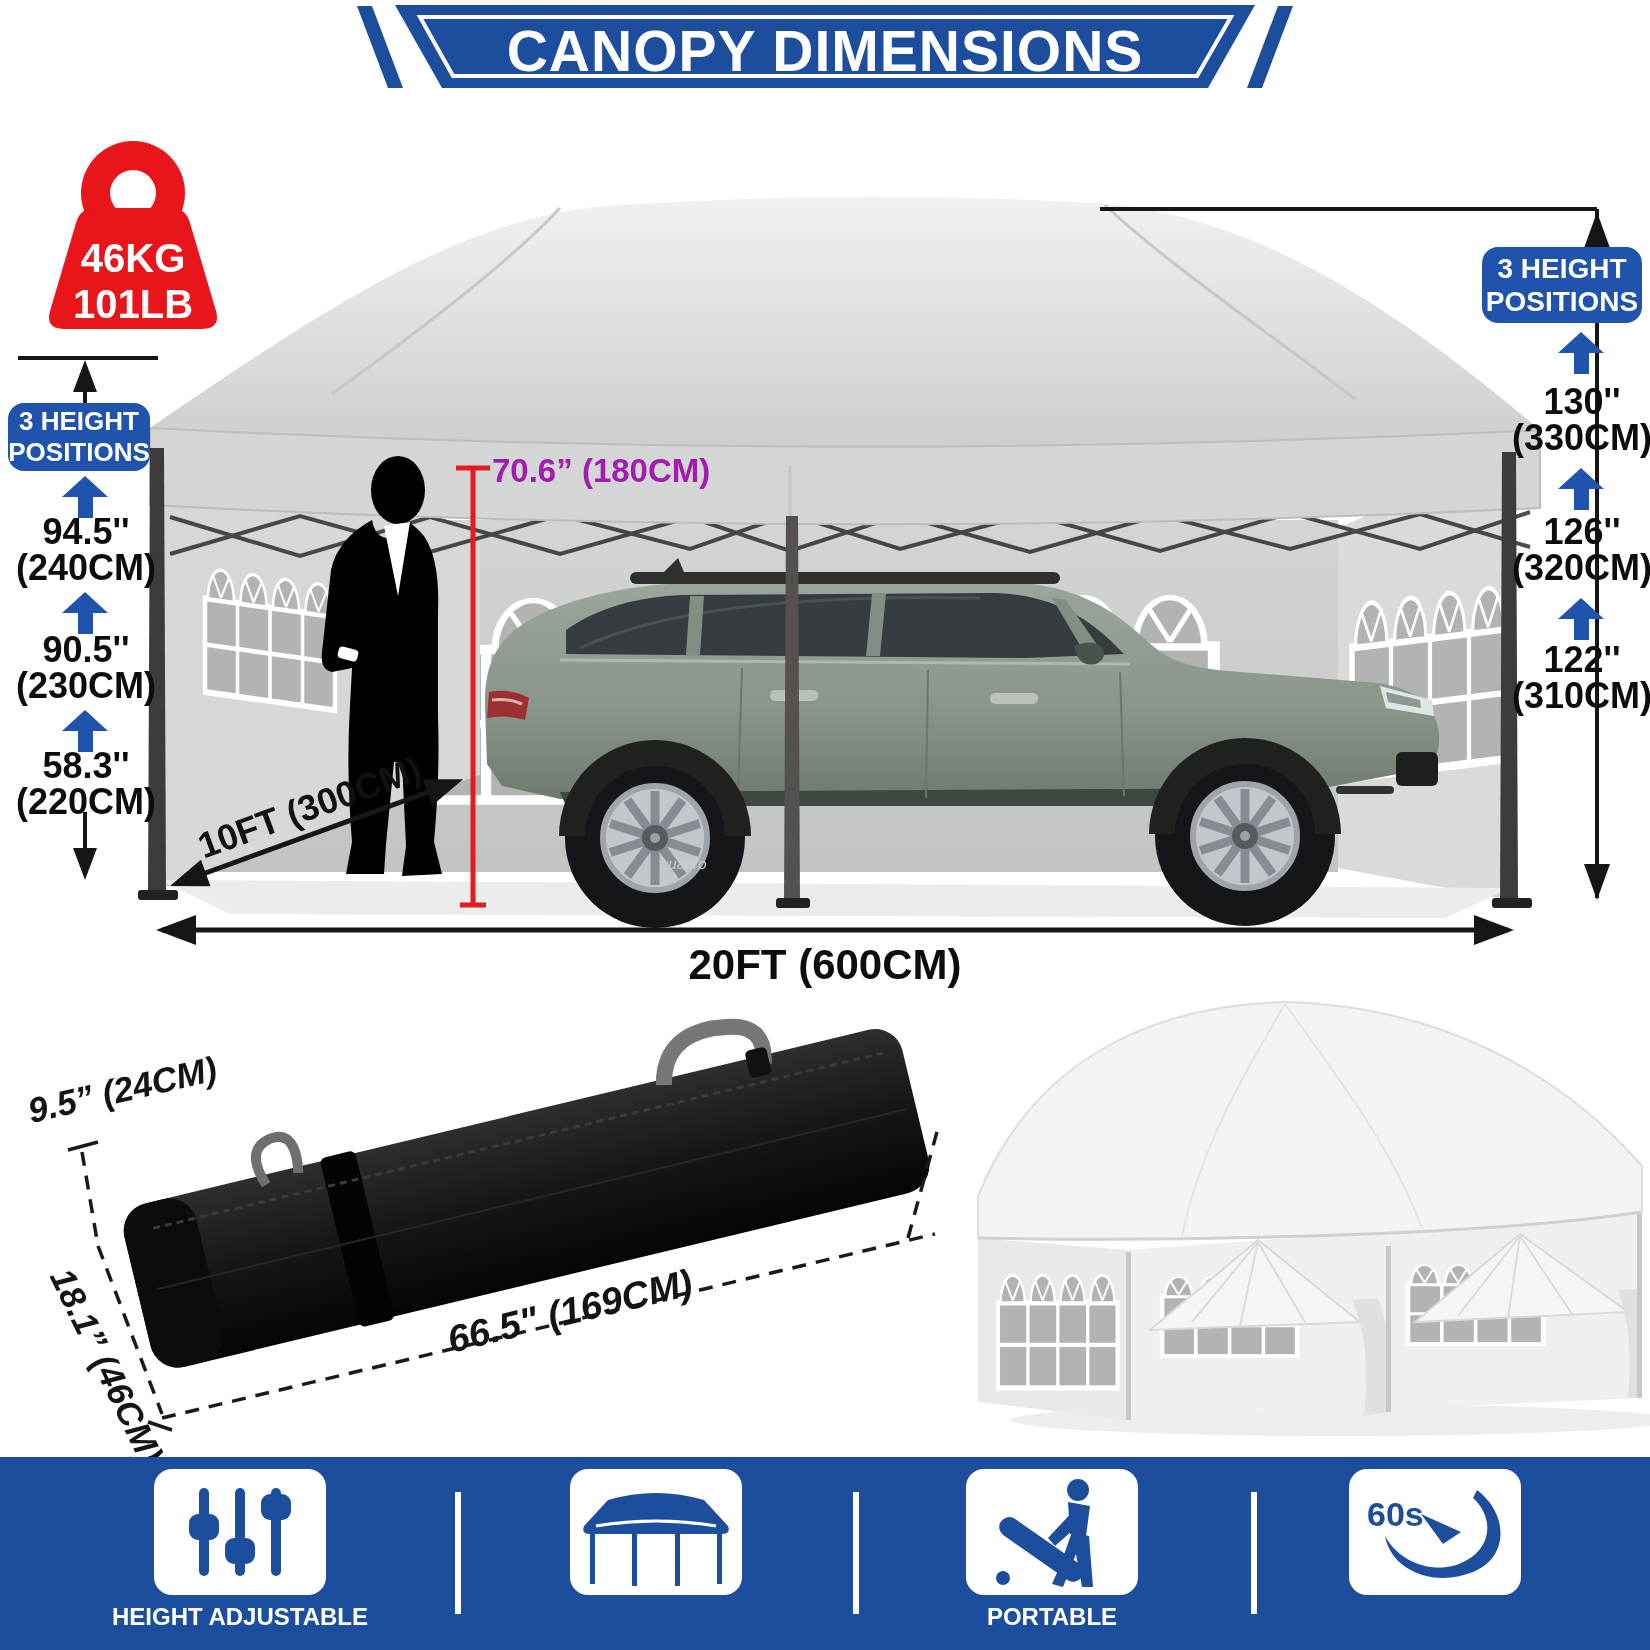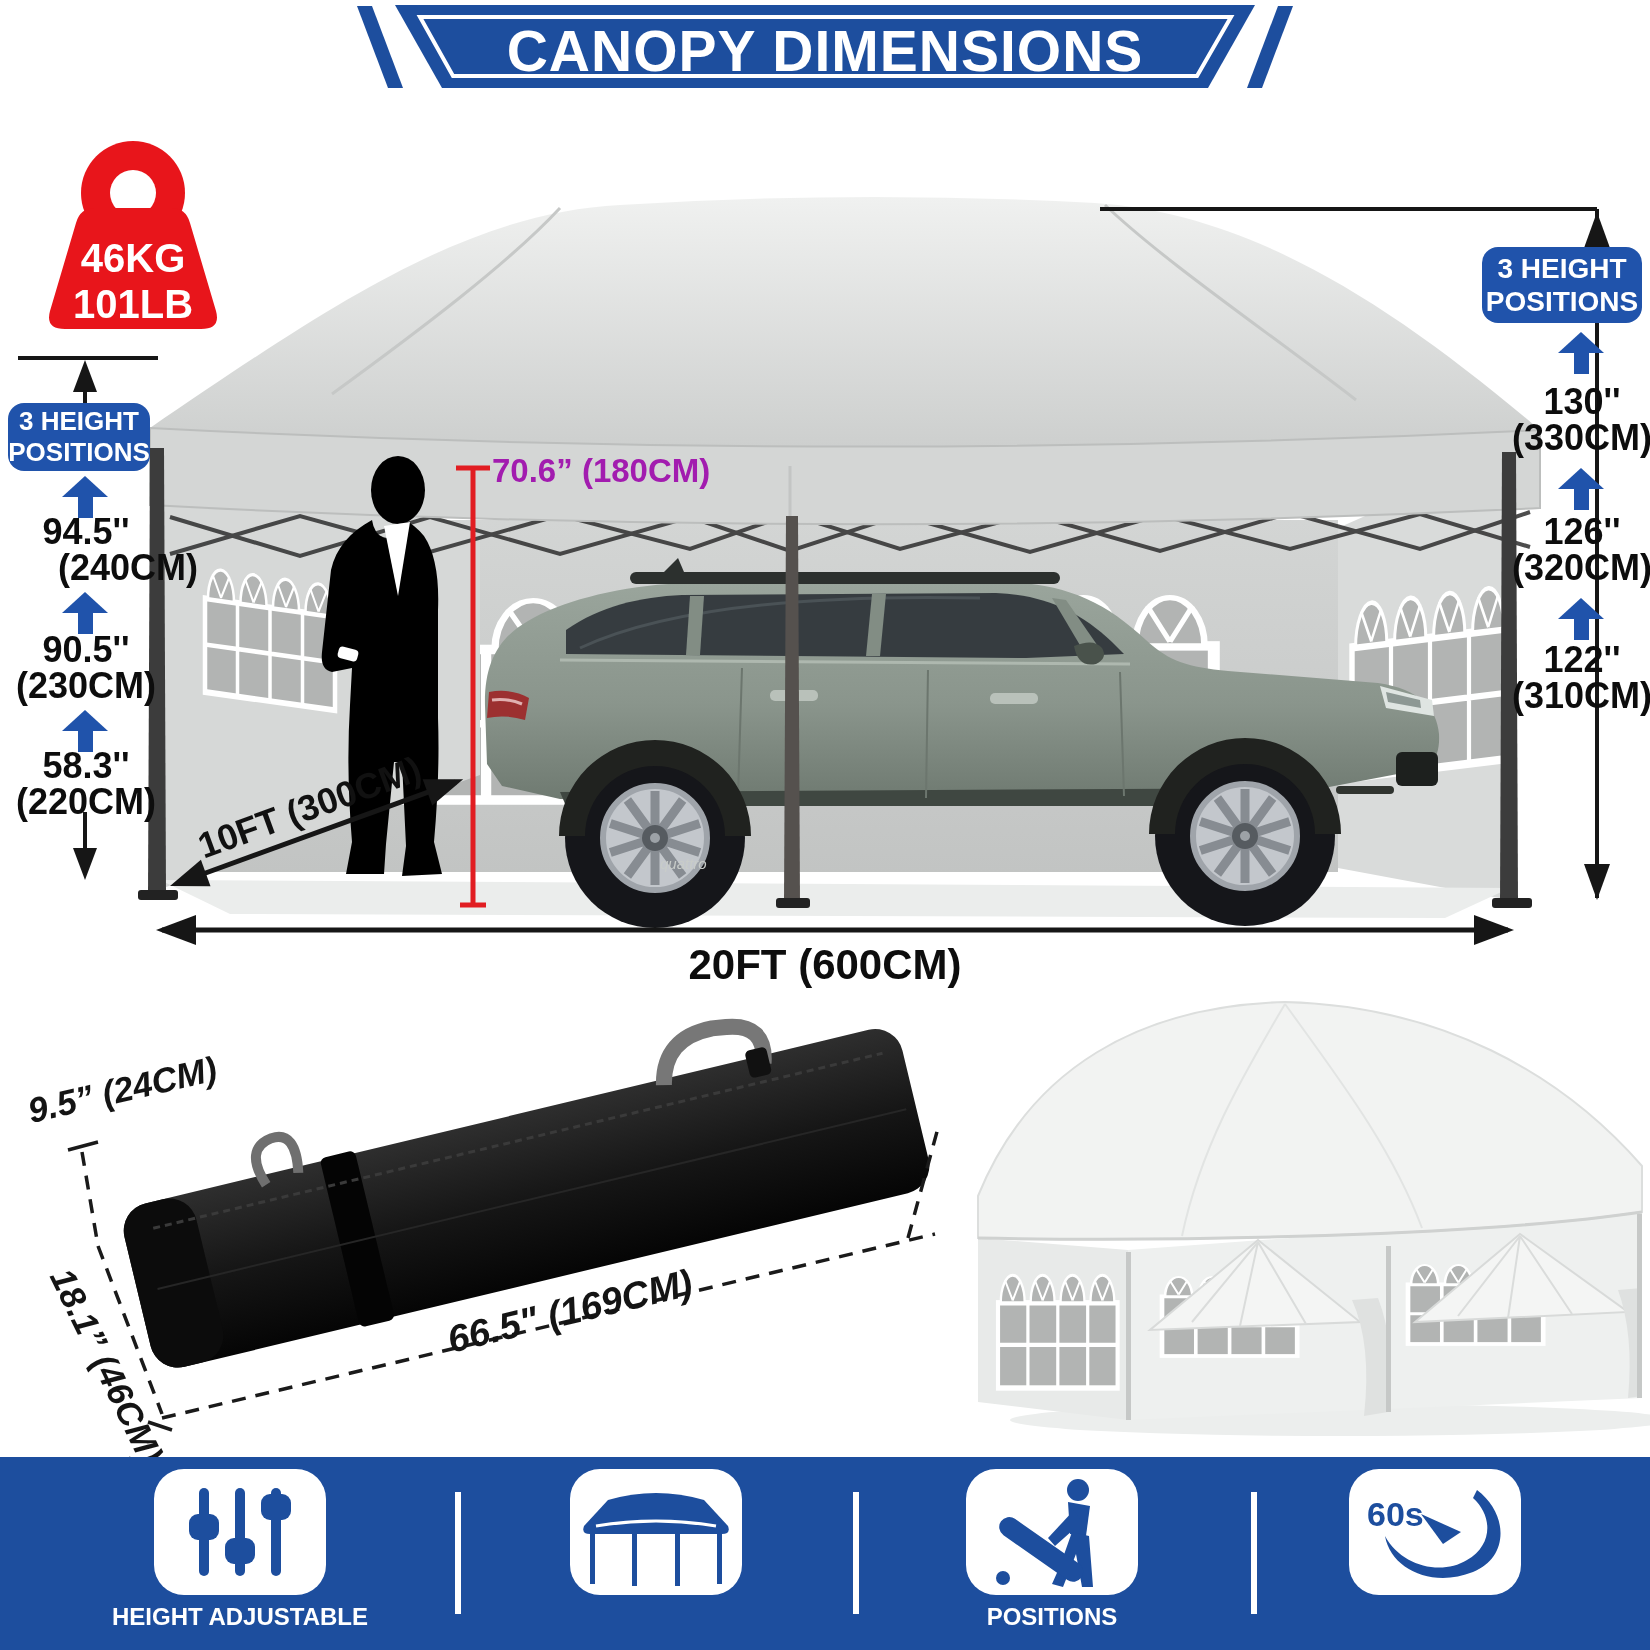--- a/index.html
+++ b/index.html
@@ -10,21 +10,21 @@
   .badge{background:#2053ab;color:#fff;font-weight:700;border-radius:16px;
          display:flex;align-items:center;justify-content:center;text-align:center;
          line-height:1.18;padding:4px;box-sizing:border-box;}
   .bluearrow{display:flex;flex-direction:column;align-items:center;}
   .bluearrow .tri{width:0;height:0;border-left:23px solid transparent;
         border-right:23px solid transparent;border-bottom:21px solid #2053ab;}
   .bluearrow .stem{width:15px;height:21px;background:#2053ab;}
   .redlabel{color:#a21caf;font-weight:700;font-size:33px;white-space:nowrap;}
   .baglabel{font-weight:700;font-style:italic;font-size:35px;color:#141414;white-space:nowrap;}
   .feature-label{color:#fff;font-weight:600;font-size:24px;text-align:center;white-space:nowrap;}
-  .iconbox{background:#fff;border-radius:30px;display:flex;align-items:center;justify-content:center;}
+  .iconbox{background:#fff;border-radius:18px;display:flex;align-items:center;justify-content:center;}
   .divider{background:#fff;width:6px;height:122px;}
   .bannertext{color:#fff;font-weight:800;font-size:57px;letter-spacing:1px;text-align:center;white-space:nowrap;}
   .weighttext{color:#fff;font-weight:800;font-size:40px;text-align:center;line-height:1.0;}
 </style>
 </head>
 <body>
 
 <svg class="abs" style="left:0;top:0" width="1650" height="1650" viewBox="0 0 1650 1650">
   <defs>
     <linearGradient id="roofG" x1="0" y1="0" x2="0" y2="1">
@@ -237,21 +237,21 @@
 
 <div class="abs weighttext" style="left:48px;top:238px;width:170px;">46KG</div>
 <div class="abs weighttext" style="left:48px;top:284px;width:170px;">101LB</div>
 
 <div class="abs badge" style="left:8px;top:403px;width:142px;height:68px;font-size:26px;">3 HEIGHT POSITIONS</div>
 <div class="abs bluearrow" style="left:62px;top:476px;">
     <div class="tri"></div>
     <div class="stem"></div>
   </div>
 <div class="abs meas" style="left:0;top:514px;width:172px;">94.5''</div>
-<div class="abs meas" style="left:0;top:550px;width:172px;padding-left:42px;">(240CM)</div>
+<div class="abs meas" style="left:0;top:550px;width:172px;">(240CM)</div>
 <div class="abs bluearrow" style="left:62px;top:592px;">
     <div class="tri"></div>
     <div class="stem"></div>
   </div>
 <div class="abs meas" style="left:0;top:632px;width:172px;">90.5''</div>
 <div class="abs meas" style="left:0;top:668px;width:172px;">(230CM)</div>
 <div class="abs bluearrow" style="left:62px;top:710px;">
     <div class="tri"></div>
     <div class="stem"></div>
   </div>
@@ -325,21 +325,21 @@
         <path d="M16,-30 L38,-26 L34,4 L18,2 Z"></path>
         <path d="M22,-22 L-4,6 L3,14 L30,-10 Z"></path>
         <path d="M20,0 L8,34 L0,52 L11,55 L24,22 L30,55 L41,55 L37,4 Z"></path>
         <g transform="rotate(35 -10 18)">
             <rect x="-60" y="8" width="98" height="20" rx="10"></rect>
           </g>
         <circle cx="-49" cy="46" r="7"></circle>
       </g>
     </svg>
   </div>
-  <div class="abs feature-label" style="left:922px;top:146px;width:260px;">POSITIONS</div>
+  <div class="abs feature-label" style="left:922px;top:146px;width:260px;">PORTABLE</div>
 
   <div class="divider abs" style="left:1251px;top:35px;"></div>
 
   <div class="abs iconbox" style="left:1349px;top:12px;width:172px;height:126px;">
     <svg width="172" height="126" viewBox="-86 -63 172 126">
       <text x="-68" y="-6" font-size="34" font-weight="700" fill="#1d4e9e" font-family="Liberation Sans, sans-serif">60s</text>
       <path d="M42,-42 C74,-18 74,26 38,40 C-2,56 -44,38 -50,4 C-34,34 6,44 32,28 C58,13 58,-16 38,-34 Z" fill="#1d4e9e"></path>
       <polygon points="-14,-18 26,0 8,12" fill="#1d4e9e"></polygon>
     </svg>
   </div>

